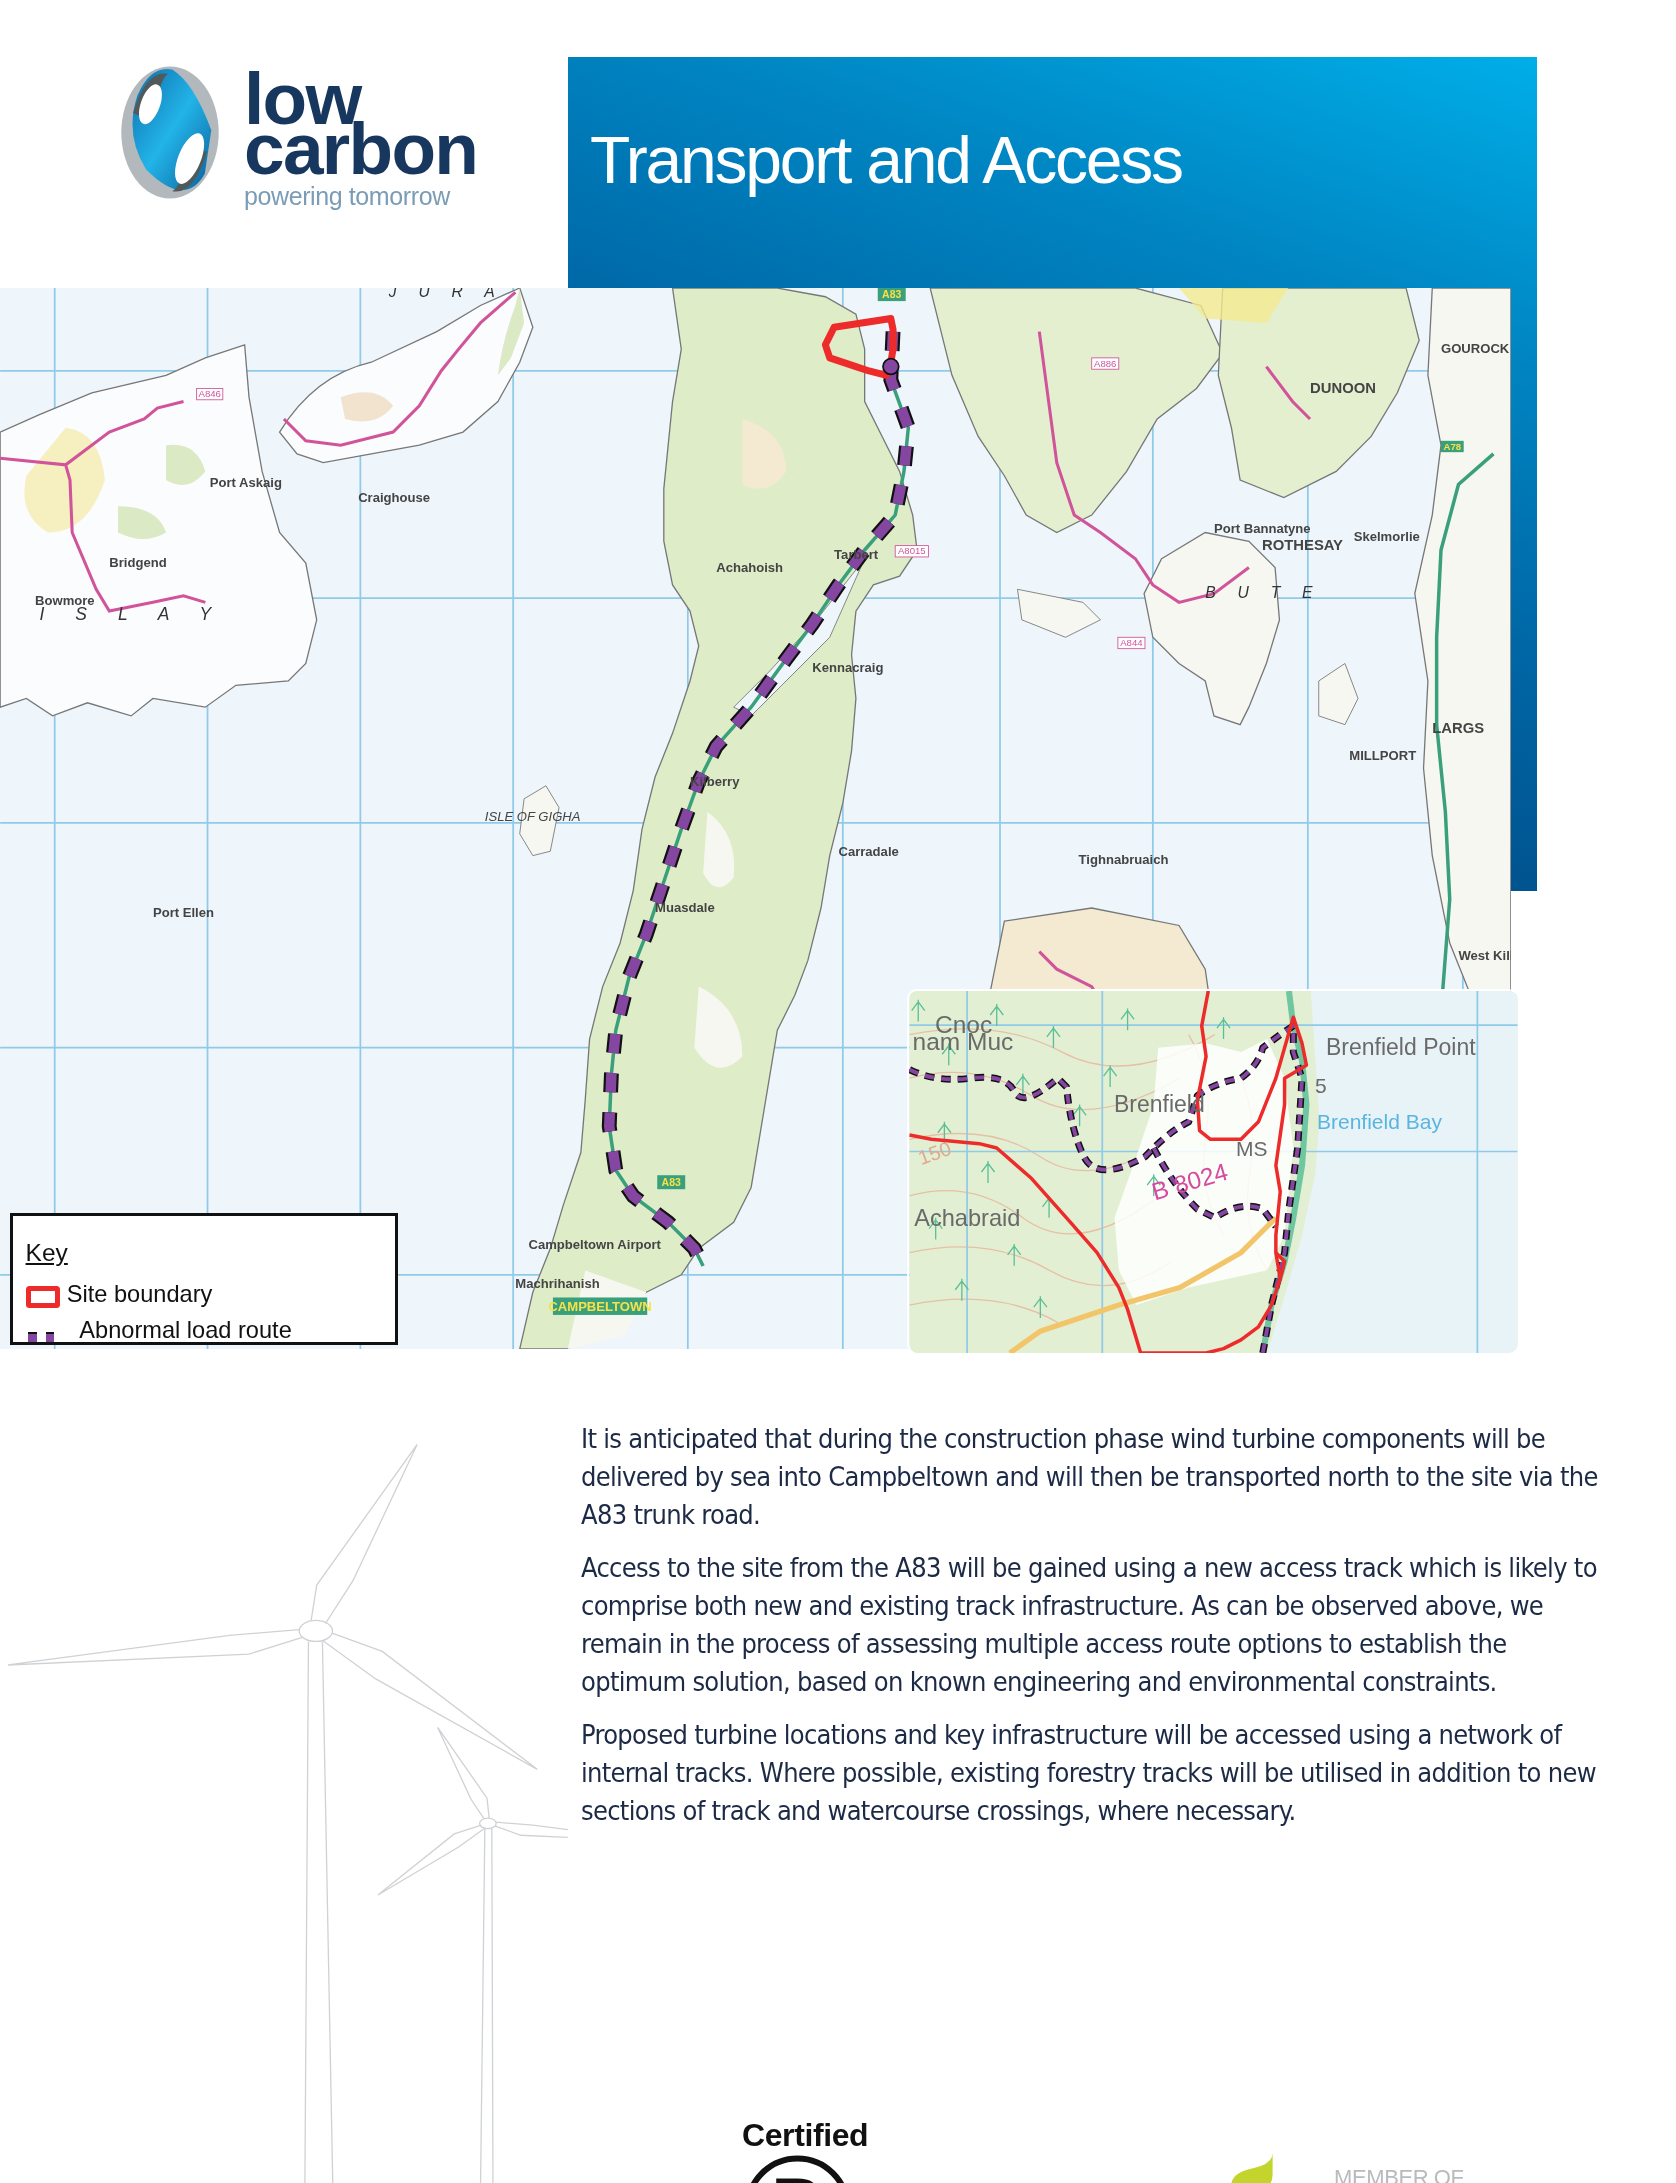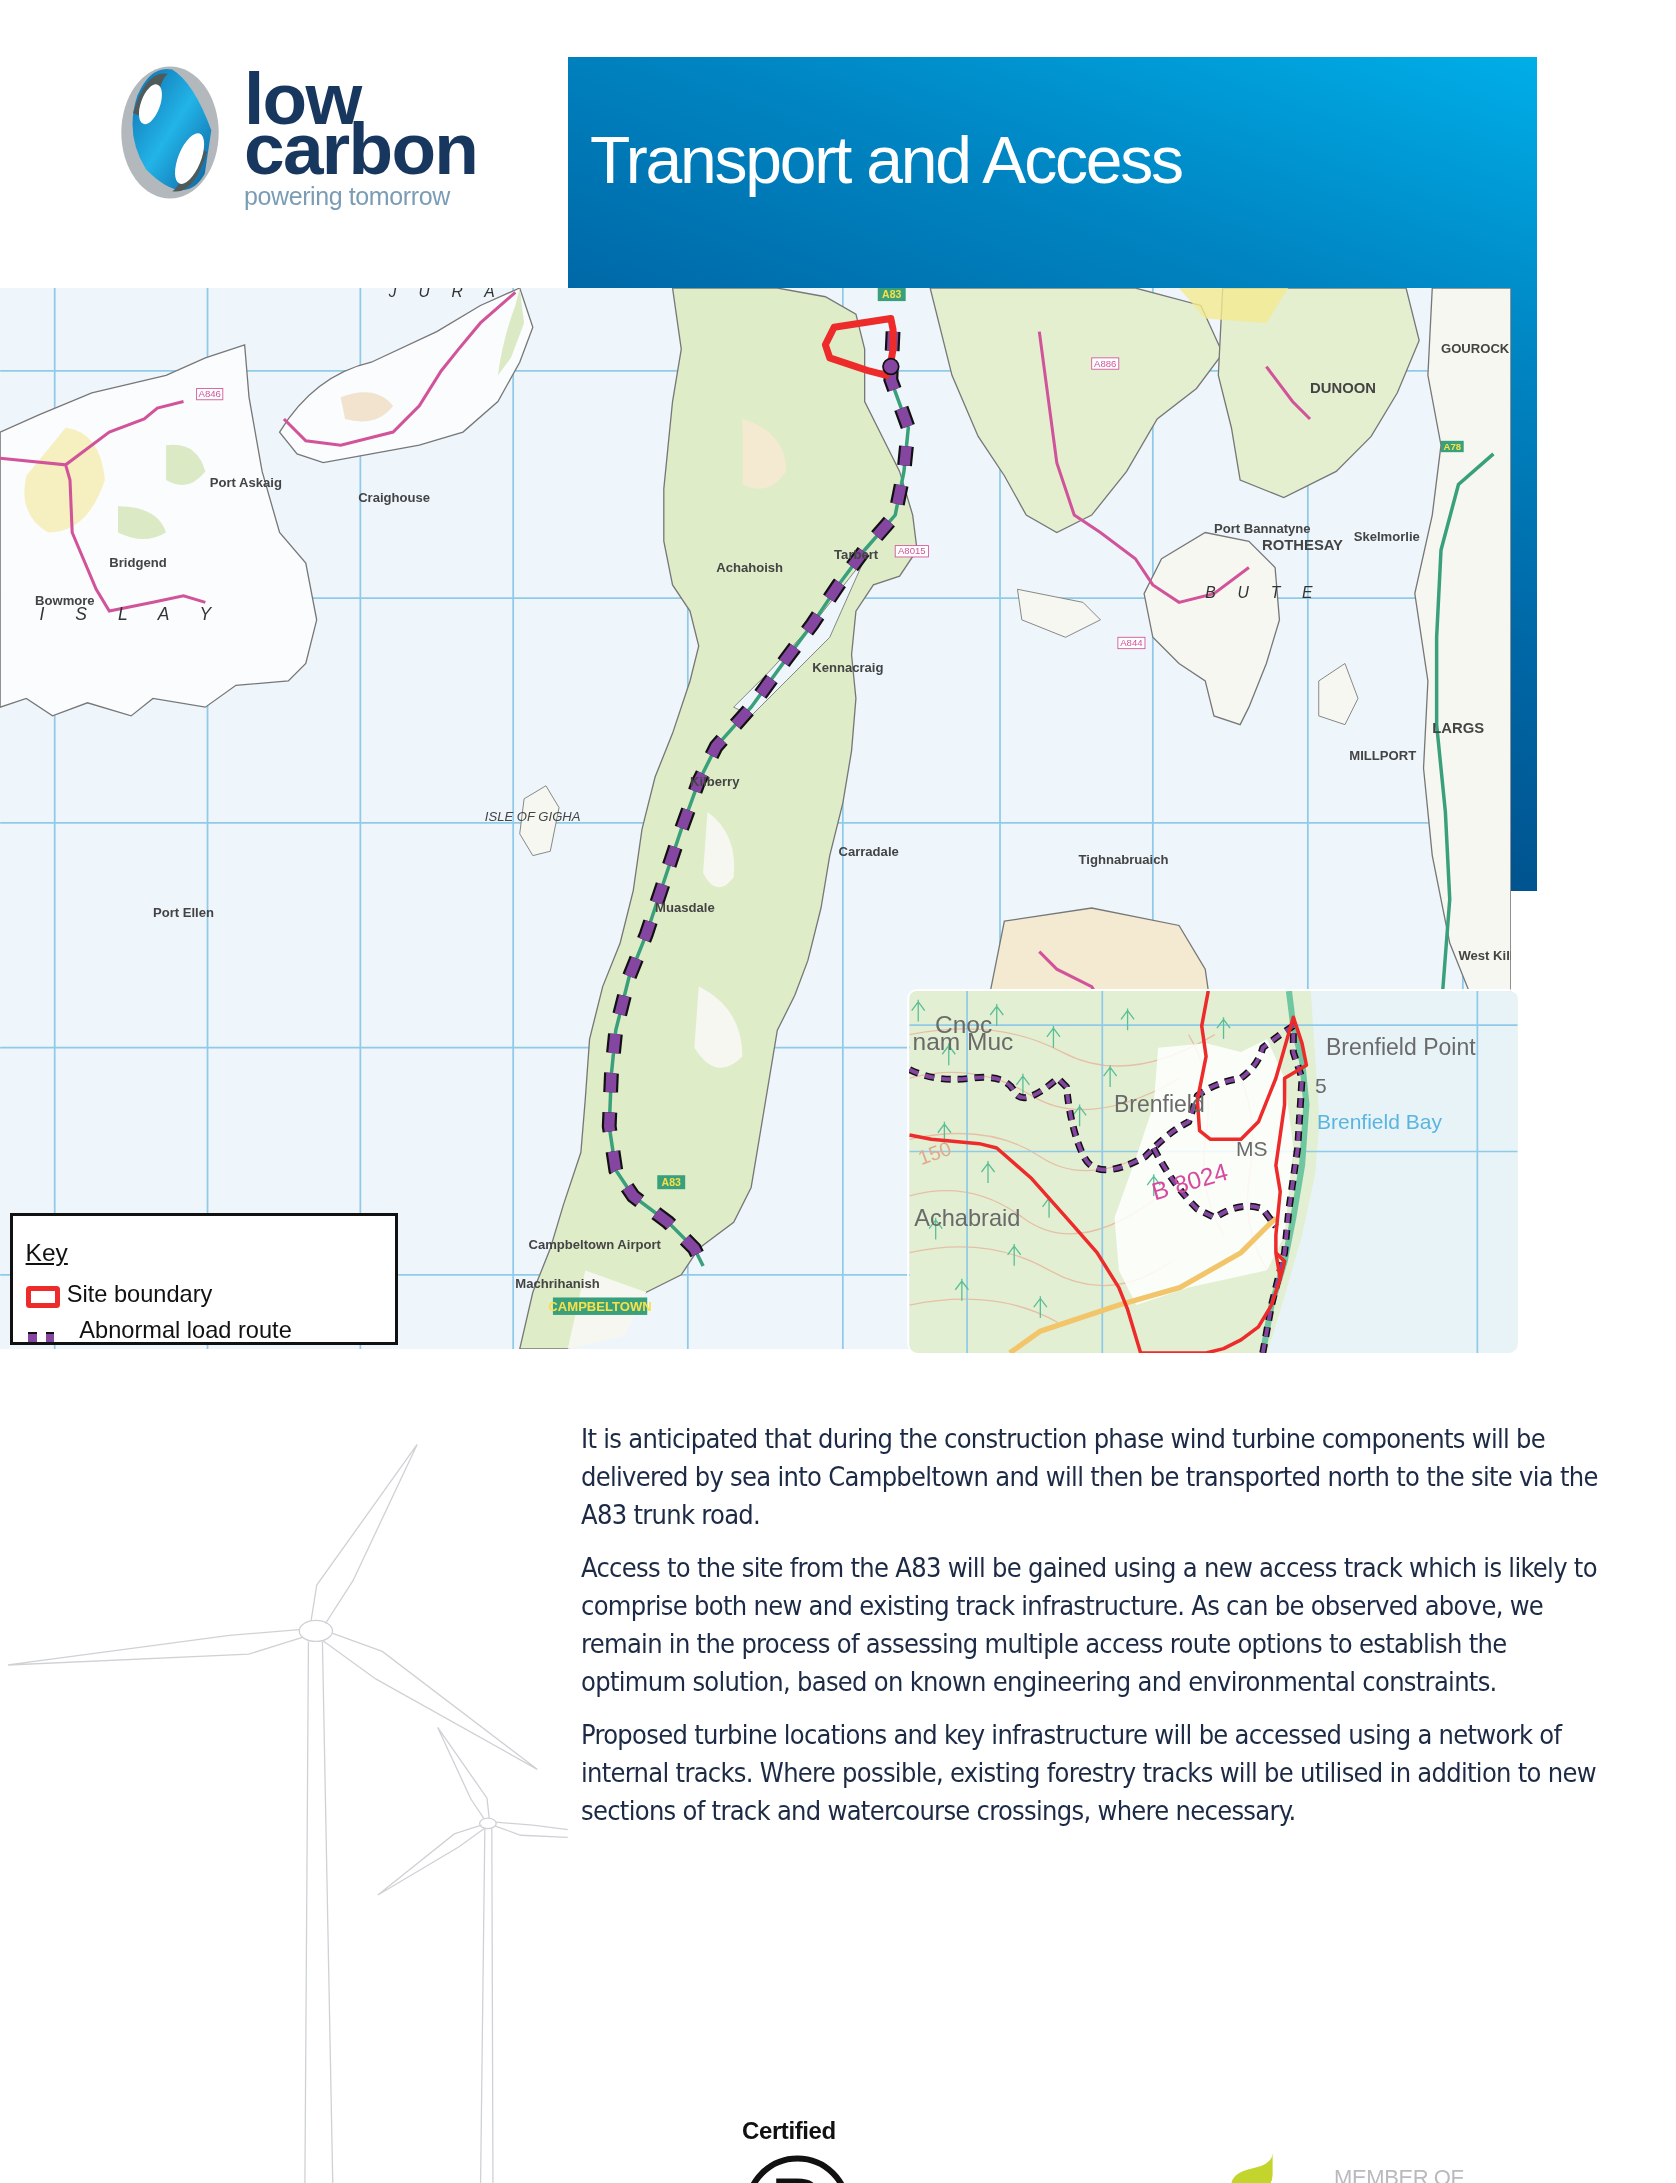--- a/index.html
+++ b/index.html
@@ -56,21 +56,21 @@
 
   
   #body-text { left:581px; top:1420px; width:1017px; color:#1c2a45; }
   #body-text p {
     margin:0 0 15px 0; font-size:27px; line-height:38px; letter-spacing:-0.7px;
     font-family:"DejaVu Sans Condensed","DejaVu Sans", sans-serif;
   }
 
   
   #bcorp { left:742px; top:2117px; width:410px; height:218px; color:#111; }
-  #bcorp .certified { position:absolute; left:0; top:0; font-size:24px; font-weight:bold; letter-spacing:-0.4px; }
+  #bcorp .certified { position:absolute; left:0; top:0; font-size:32px; font-weight:bold; letter-spacing:-0.4px; }
   #bcorp .bcircle { position:absolute; left:1.7px; top:38px; width:107px; height:107px; }
 
   
   #sr { left:1229px; top:2153px; width:376px; height:131px; }
   #sr .mark { position:absolute; left:0; top:0; width:48px; height:122px; }
   #sr .member { position:absolute; left:105px; top:12.2px; font-size:22px; color:#b9babd; letter-spacing:-0.4px; }
 </style>
 </head>
 <body>
 

